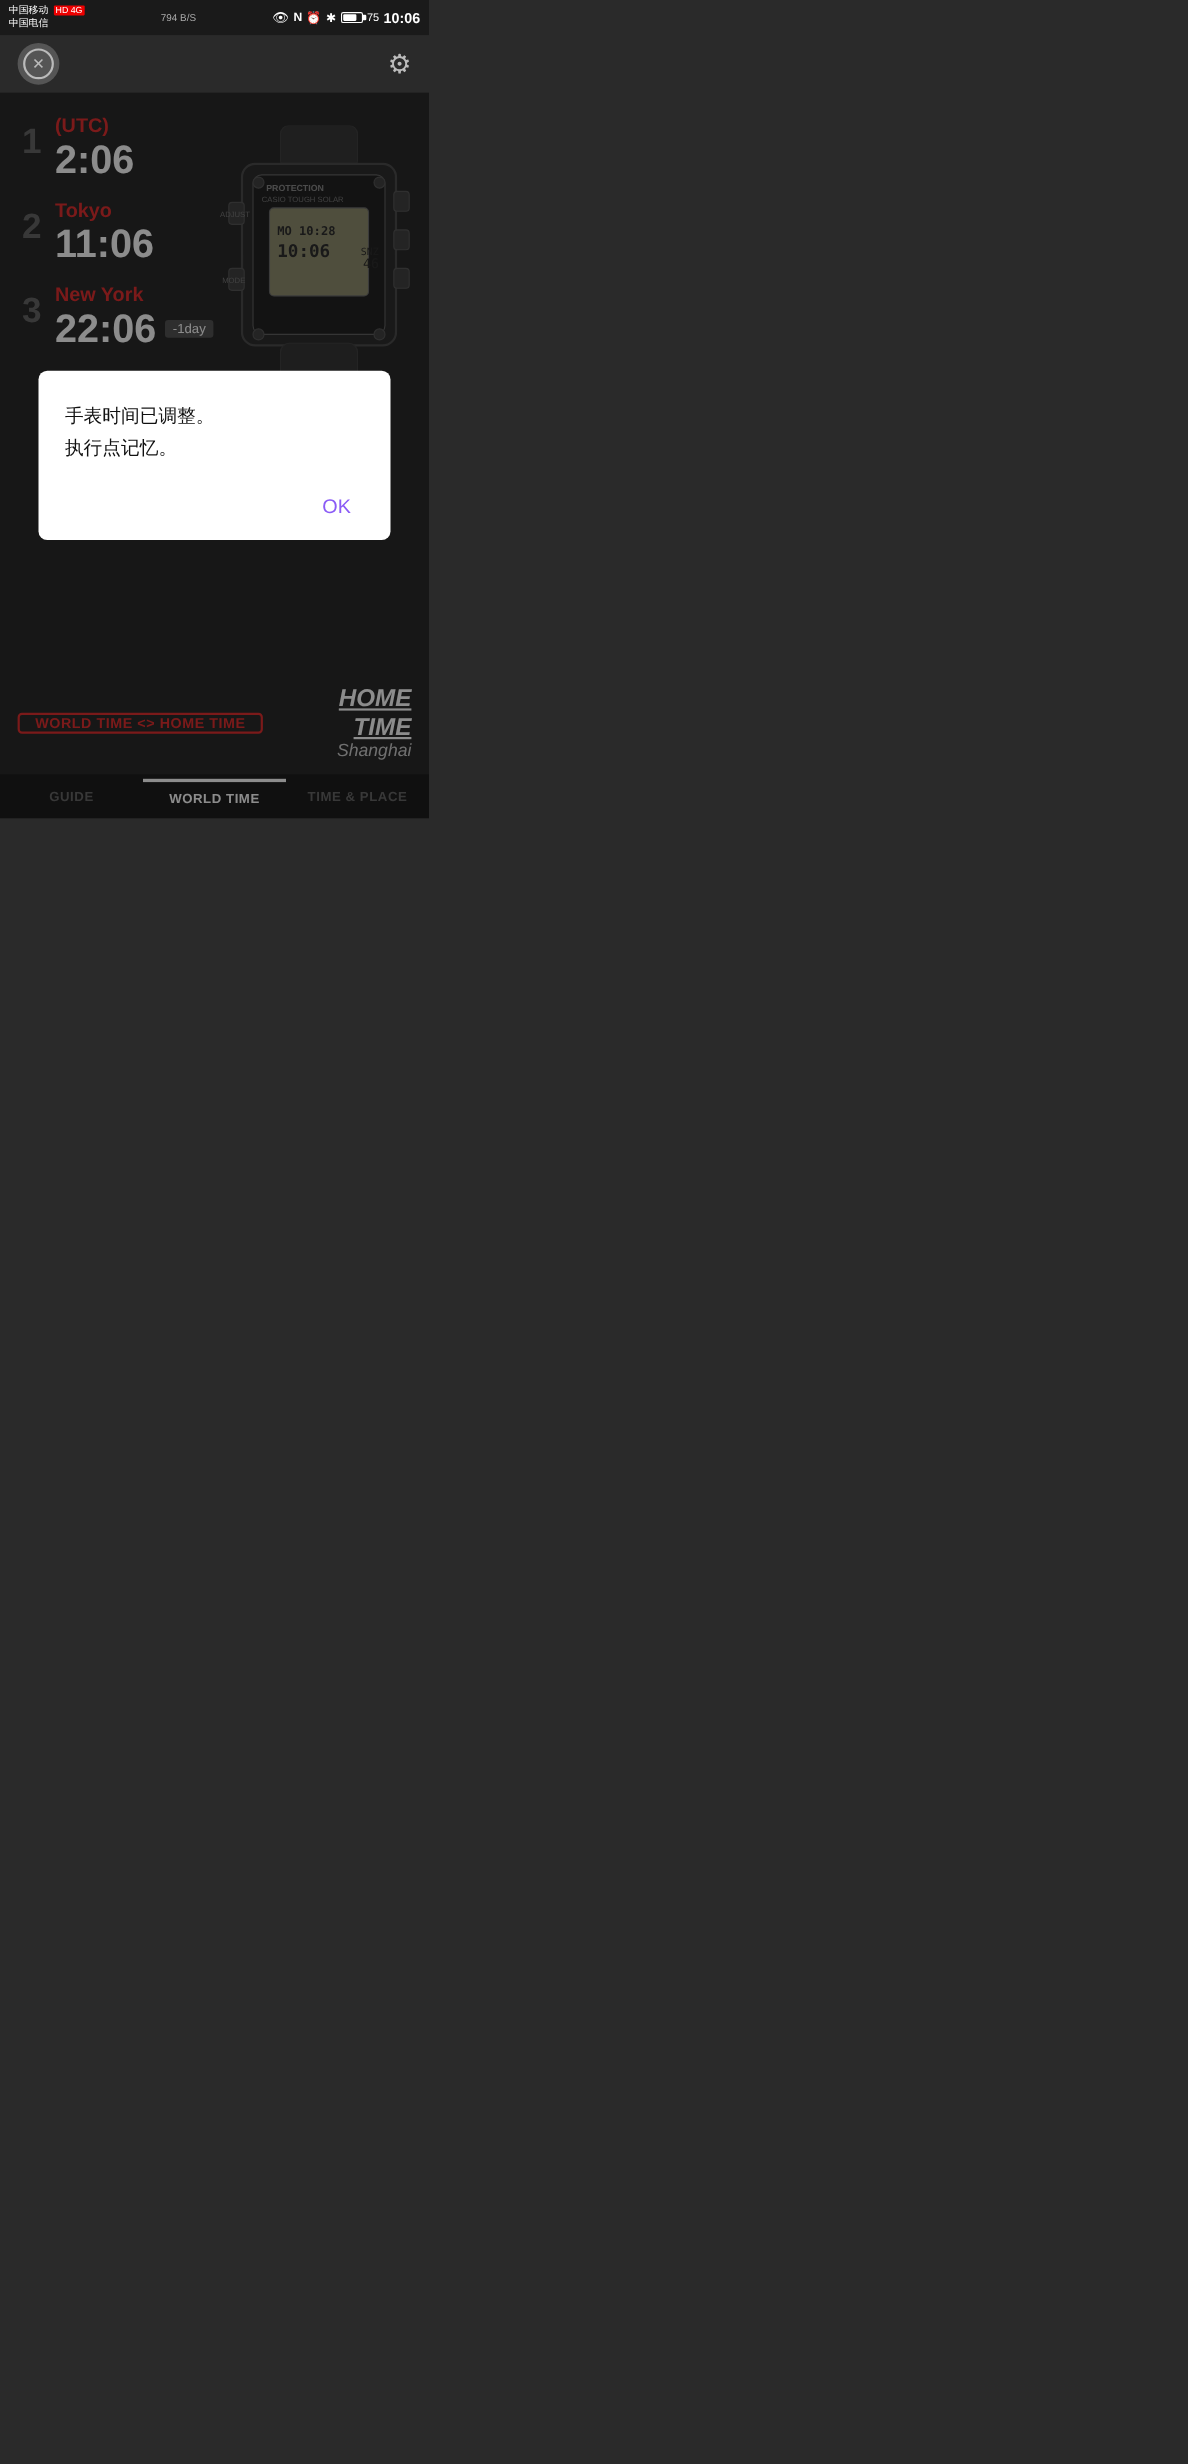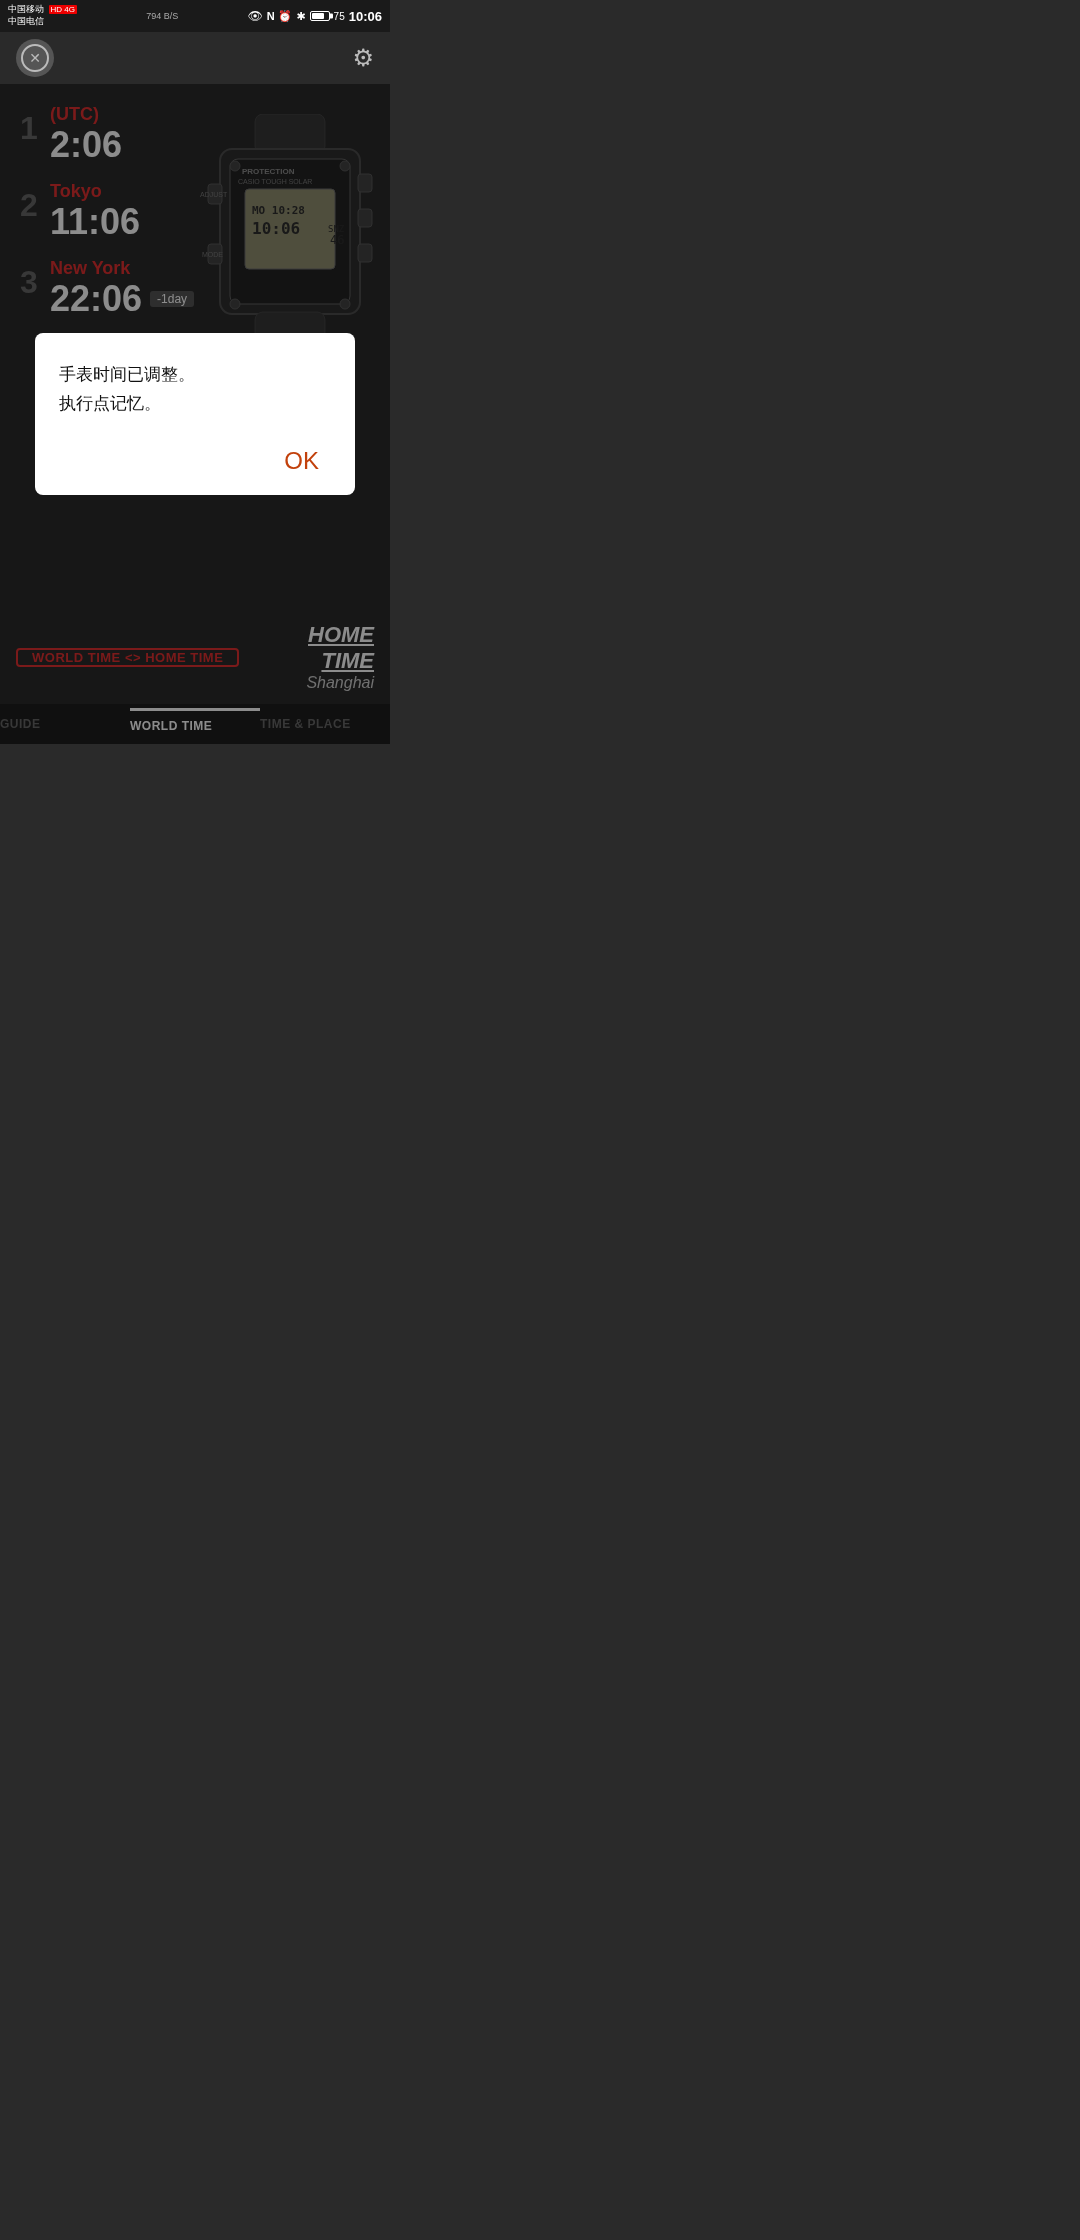--- a/index.html
+++ b/index.html
@@ -157,20 +157,21 @@
       bottom: 0;
       left: 0;
       right: 0;
       height: 40px;
       background: #1e1e1e;
       display: flex;
       align-items: center;
     }
     .tab-item {
       flex: 1;
+      text-align: center;
       font-size: 12px;
       font-weight: bold;
       letter-spacing: 0.5px;
       padding: 8px 0;
       cursor: pointer;
     }
     .tab-item.inactive { color: #666; }
     .tab-item.active { color: white; border-top: 3px solid #ffffff; }
 
     
@@ -196,22 +197,22 @@
       font-size: 17px;
       color: #111;
       line-height: 1.7;
       margin-bottom: 24px;
     }
     .dialog-footer {
       display: flex;
       justify-content: flex-end;
     }
     .dialog-ok-btn {
-      font-size: 24px;
-      color: #c2410c;
+      font-size: 18px;
+      color: #8b5cf6;
       background: transparent;
       border: none;
       cursor: pointer;
       font-weight: 400;
       padding: 4px 12px;
     }
 
     
     .watch-container {
       position: absolute;

